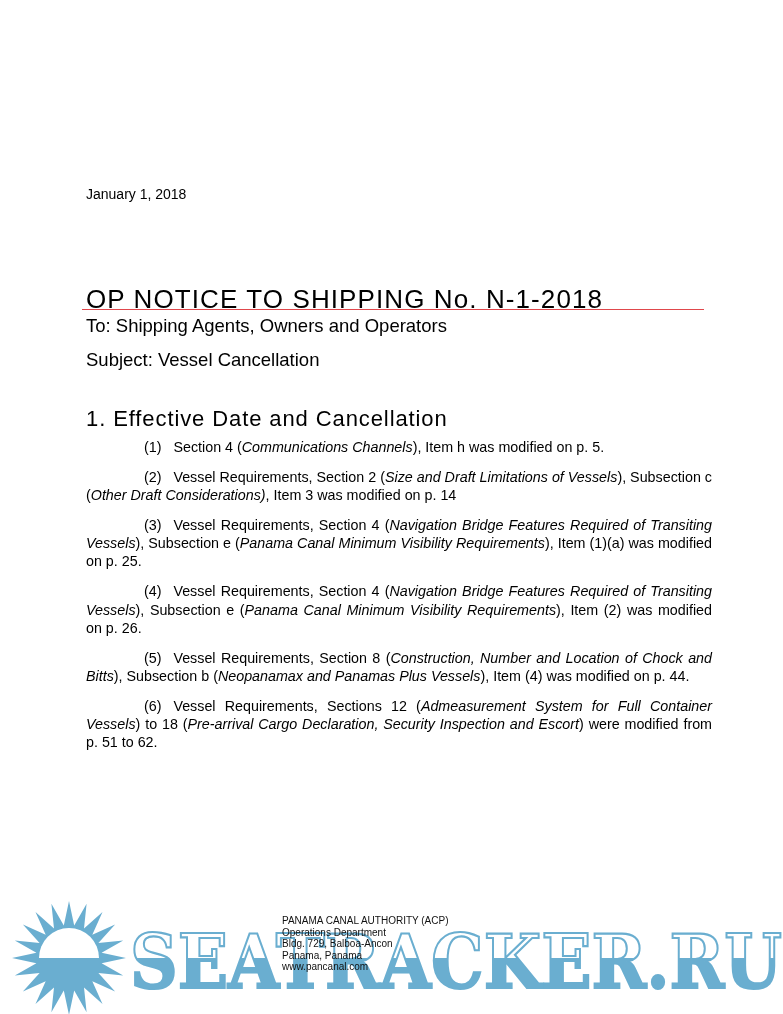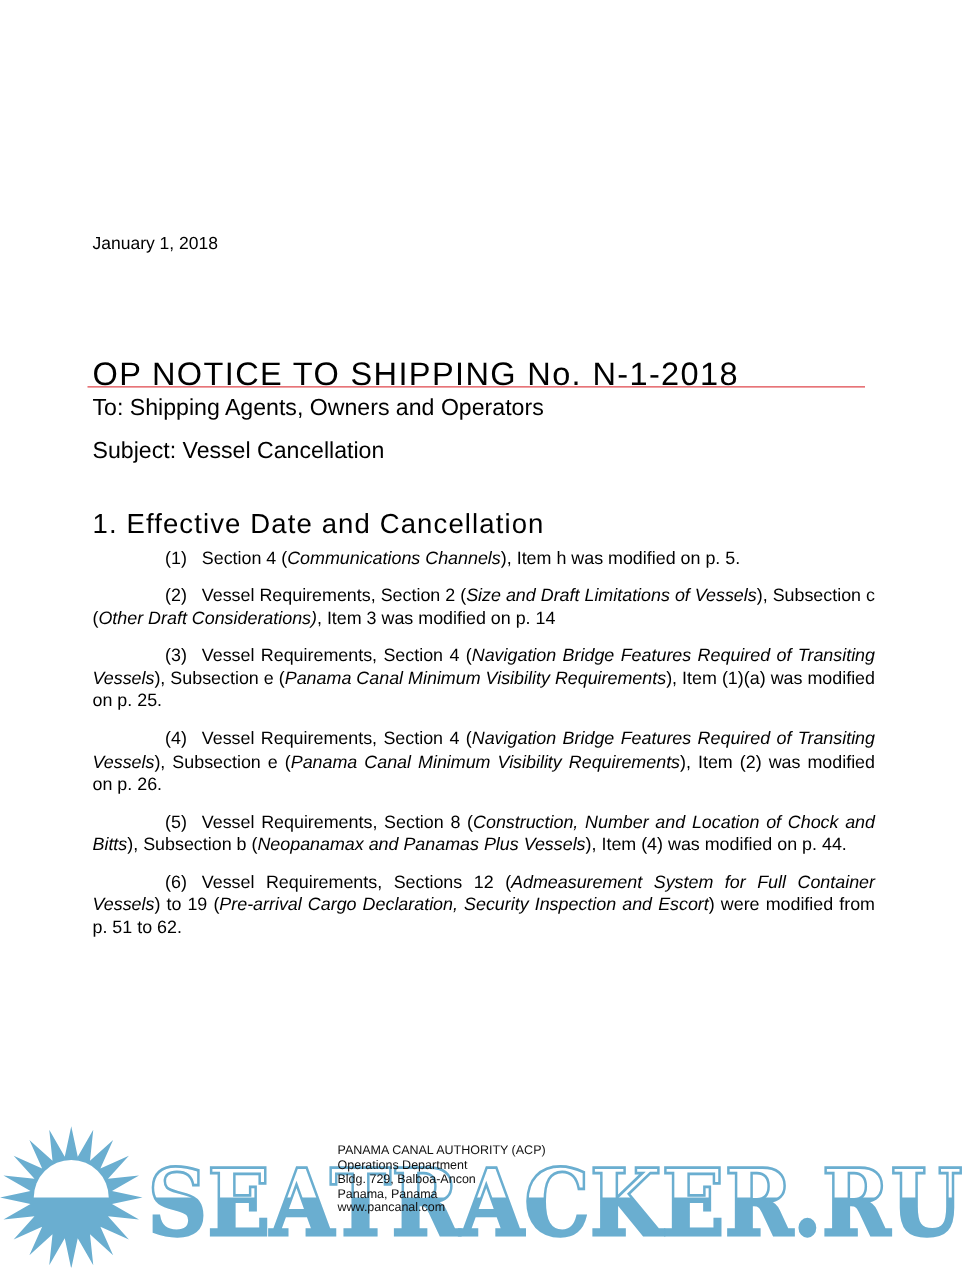--- a/index.html
+++ b/index.html
@@ -1,18 +1,18 @@
 <!DOCTYPE html>
 <html><head>
 <meta charset="utf-8">
 <style>
   html, body { margin: 0; padding: 0; background: #ffffff; }
   body { width: 783px; height: 1014px; position: relative; overflow: hidden;
          font-family: "Liberation Sans", sans-serif; color: #000; }
-  .page { position: absolute; left: 0; top: 0; width: 733px; height: 1014px; }
+  .page { position: absolute; left: 12px; top: 0; width: 733px; height: 1014px; }
   .date { position: absolute; left: 74px; top: 186px; font-size: 14px; }
   .title { position: absolute; left: 74px; top: 284px; font-size: 26px; font-weight: normal;
            letter-spacing: 1.1px; }
   .title-rule { position: absolute; left: 70px; top: 309px; width: 622px; height: 0;
                 border-top: 1.5px solid #e0474c; }
   .to { position: absolute; left: 74px; top: 315px; font-size: 18.5px; }
   .subject { position: absolute; left: 74px; top: 349px; font-size: 18.5px; }
   .section-head { position: absolute; left: 74px; top: 406px; font-size: 22px; font-weight: normal;
                   letter-spacing: 0.9px; }
   .body { position: absolute; left: 74px; top: 438px; width: 626px; font-size: 14.3px;
@@ -37,21 +37,21 @@
   <div class="subject">Subject:  Vessel Cancellation</div>
   <div class="section-head">1.  Effective Date and Cancellation</div>
 
   <div class="body">
     <div id="items">
         <p class="item"><span class="num">(1)&nbsp;&nbsp;</span><span>Section 4 (</span><em>Communications Channels</em><span>), Item h was modified on p. 5.</span></p>
         <p class="item"><span class="num">(2)&nbsp;&nbsp;</span><span>Vessel Requirements, Section 2 (</span><em>Size and Draft Limitations of Vessels</em><span>), Subsection c (</span><em>Other Draft Considerations)</em><span>, Item 3 was modified on p. 14</span></p>
         <p class="item"><span class="num">(3)&nbsp;&nbsp;</span><span>Vessel Requirements, Section 4 (</span><em>Navigation Bridge Features Required of Transiting Vessels</em><span>), Subsection e (</span><em>Panama Canal Minimum Visibility Requirements</em><span>), Item (1)(a) was modified on p. 25.</span></p>
         <p class="item"><span class="num">(4)&nbsp;&nbsp;</span><span>Vessel Requirements, Section 4 (</span><em>Navigation Bridge Features Required of Transiting Vessels</em><span>), Subsection e (</span><em>Panama Canal Minimum Visibility Requirements</em><span>), Item (2) was modified on p. 26.</span></p>
         <p class="item"><span class="num">(5)&nbsp;&nbsp;</span><span>Vessel Requirements, Section 8 (</span><em>Construction, Number and Location of Chock and Bitts</em><span>), Subsection b (</span><em>Neopanamax and Panamas Plus Vessels</em><span>), Item (4) was modified on p. 44.</span></p>
-        <p class="item"><span class="num">(6)&nbsp;&nbsp;</span><span>Vessel Requirements, Sections 12 (</span><em>Admeasurement System for Full Container Vessels</em><span>) to 19 (</span><em>Pre-arrival Cargo Declaration, Security Inspection and Escort</em><span>) were modified from p. 51 to 62.</span></p>
+        <p class="item"><span class="num">(6)&nbsp;&nbsp;</span><span>Vessel Requirements, Sections 12 (</span><em>Admeasurement System for Full Container Vessels</em><span>) to 18 (</span><em>Pre-arrival Cargo Declaration, Security Inspection and Escort</em><span>) were modified from p. 51 to 62.</span></p>
       </div>
   </div>
 
   <div class="footer">
     <div>PANAMA CANAL AUTHORITY (ACP)</div>
     <div>Operations Department</div>
     <div>Bldg. 729, Balboa-Ancon</div>
     <div>Panama, Panama</div>
     <div>www.pancanal.com</div>
   </div>

